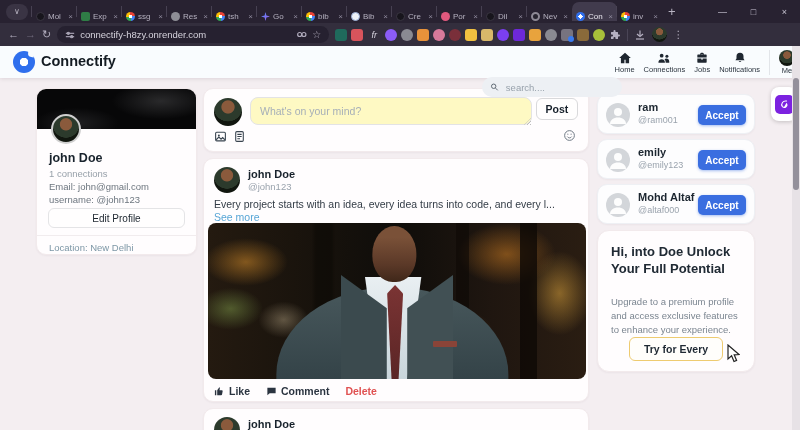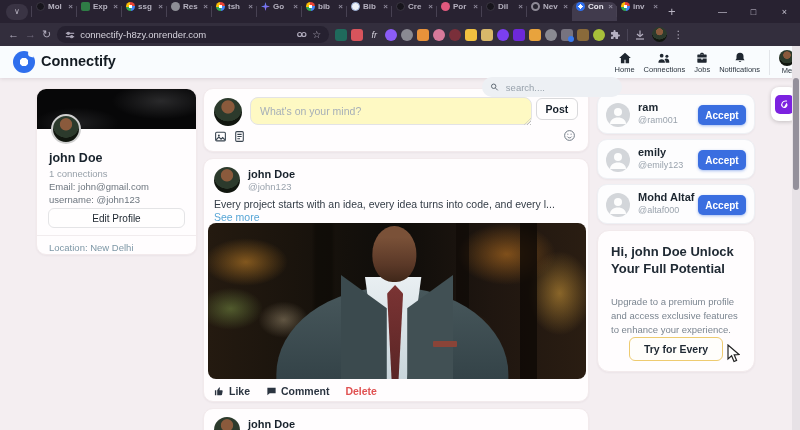--- a/index.html
+++ b/index.html
@@ -2,21 +2,21 @@
 <html><head>
 <meta charset="utf-8">
 <style>
   html,body{margin:0;padding:0;width:800px;height:430px;background:#f4eef1;}
   *{box-sizing:border-box;}
   .screen{position:relative;width:800px;height:430px;overflow:hidden;font-family:"Liberation Sans",sans-serif;background:#f4eef1;}
 
   
   .tabstrip{position:absolute;top:0;left:0;right:0;height:23px;background:#282231;display:flex;align-items:center;padding-left:6px;}
   .tabsearch{width:22px;height:16px;border-radius:8px;background:#3a3444;color:#b8b4c2;font-size:8px;display:flex;align-items:center;justify-content:center;margin-right:4px;}
-  .tab{display:flex;align-items:flex-start;gap:3px;width:45px;height:19px;padding:0 4px;border-radius:7px 7px 0 0;color:#b5b1bf;font-size:8px;position:relative;flex:0 0 auto;font-weight:bold;}
+  .tab{display:flex;align-items:flex-end;gap:3px;width:45px;height:19px;padding:0 4px;border-radius:7px 7px 0 0;color:#b5b1bf;font-size:8px;position:relative;flex:0 0 auto;}
   .tab:not(.active):not(:first-of-type)::before{content:"";position:absolute;left:-1px;top:4px;bottom:4px;width:1px;background:#474152;}
   .tab.active{background:#413b4d;color:#e9e7ef;}
   .tab.active::before{display:none;}
   .tlabel{overflow:hidden;white-space:nowrap;flex:1;}
   .tclose{font-size:8px;color:#8f8a9c;}
   .fav{width:9px;height:9px;border-radius:50%;flex:0 0 auto;}
   .fav-dark{background:#17151c;border:1px solid #3a3642;}
   .fav-green{background:#2f7d46;border-radius:2px;}
   .fav-google{background:radial-gradient(circle,#fff 0 1.5px,transparent 1.6px),conic-gradient(#ea4335 0 25%,#4285f4 25% 50%,#34a853 50% 75%,#fbbc05 75% 100%);}
   .fav-gray{background:#8d8d95;}
@@ -431,21 +431,21 @@
     <div class="ravatar"><svg viewBox="0 0 24 24" width="24" height="24">
           <circle cx="12" cy="9" r="4" fill="#fff" opacity=".95"></circle>
           <path d="M4 21c0-4 3.5-6.5 8-6.5s8 2.5 8 6.5z" fill="#fff" opacity=".95"></path>
         </svg></div>
     <div class="rname">Mohd Altaf</div>
     <div class="rhandle">@altaf000</div>
     <div class="accept">Accept</div>
   </div>
 
   <div class="card premium-card">
-    <div class="prtitle">Hi, john Doe Unlock Your Full Potential</div>
+    <div class="prtitle">Hi, into Doe Unlock Your Full Potential</div>
     <div class="prbody">Upgrade to a premium profile and access exclusive features to enhance your experience.</div>
     <div class="cta">Try for Every</div>
   </div>
 
   <div class="floatbtn">
     <span class="floaticon">
       <svg width="11" height="11" viewBox="0 0 16 16">
           <path d="M11 3 C6 2, 2 7, 5 11 C8 14, 13 11, 11 7 L8 12" stroke="#fff" stroke-width="1.6" fill="none" stroke-linecap="round"></path>
         </svg>
     </span>

